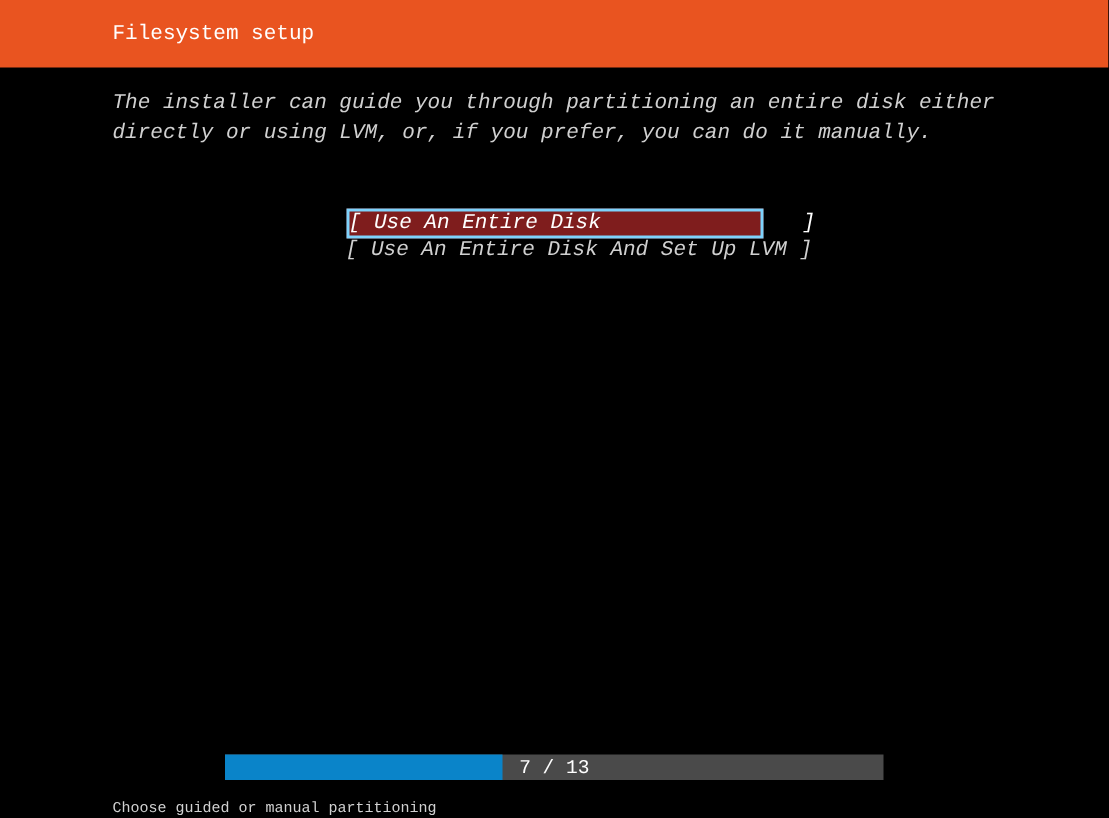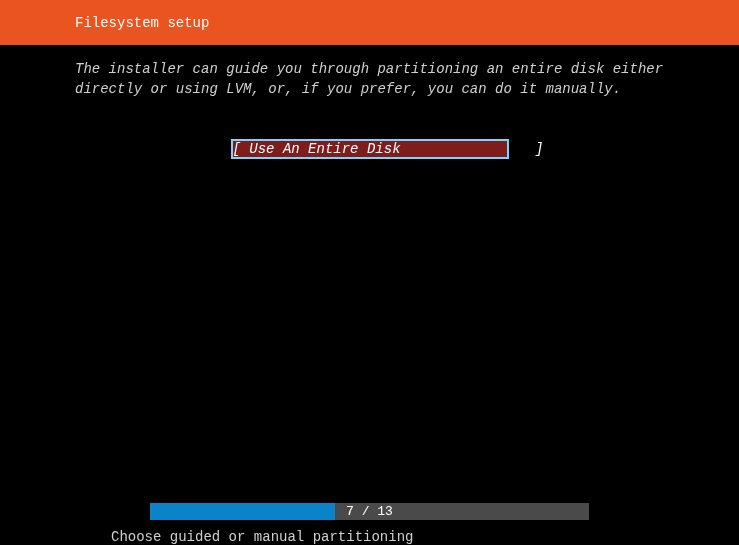--- a/index.html
+++ b/index.html
@@ -79,39 +79,39 @@
       text-align: center;
       color: #fff;
       font-size: 13px;
       line-height: 17px;
     }
     .footer-label {
       position: absolute;
       bottom: 0;
       left: 75px;
       color: #d0d0d0;
-      font-size: 14px;
-      margin-left: 36px;
+      font-size: 10px;
     }
   </style>
 </head>
 <body>
 
 <div class="header">
   <span>Filesystem setup</span>
 </div>
 
 <div class="content">
   <div class="description">
     <div>The installer can guide you through partitioning an entire disk either directly or using LVM, or, if you prefer, you can do it manually.</div>
     <br>
   </div>
 
   <div class="menu">
     <div class="menu-item selected">[ Use An Entire Disk                ]</div>
+    <div class="menu-item">[ Use An Entire Disk And Set Up LVM ]</div>
   </div>
 </div>
 
 <div class="bottom-bar">
   <div class="progress-bg"></div>
   <div class="progress-fill"></div>
   <div class="progress-text">7 / 13</div>
 </div>
 
 <div class="footer-label">Choose guided or manual partitioning</div>

